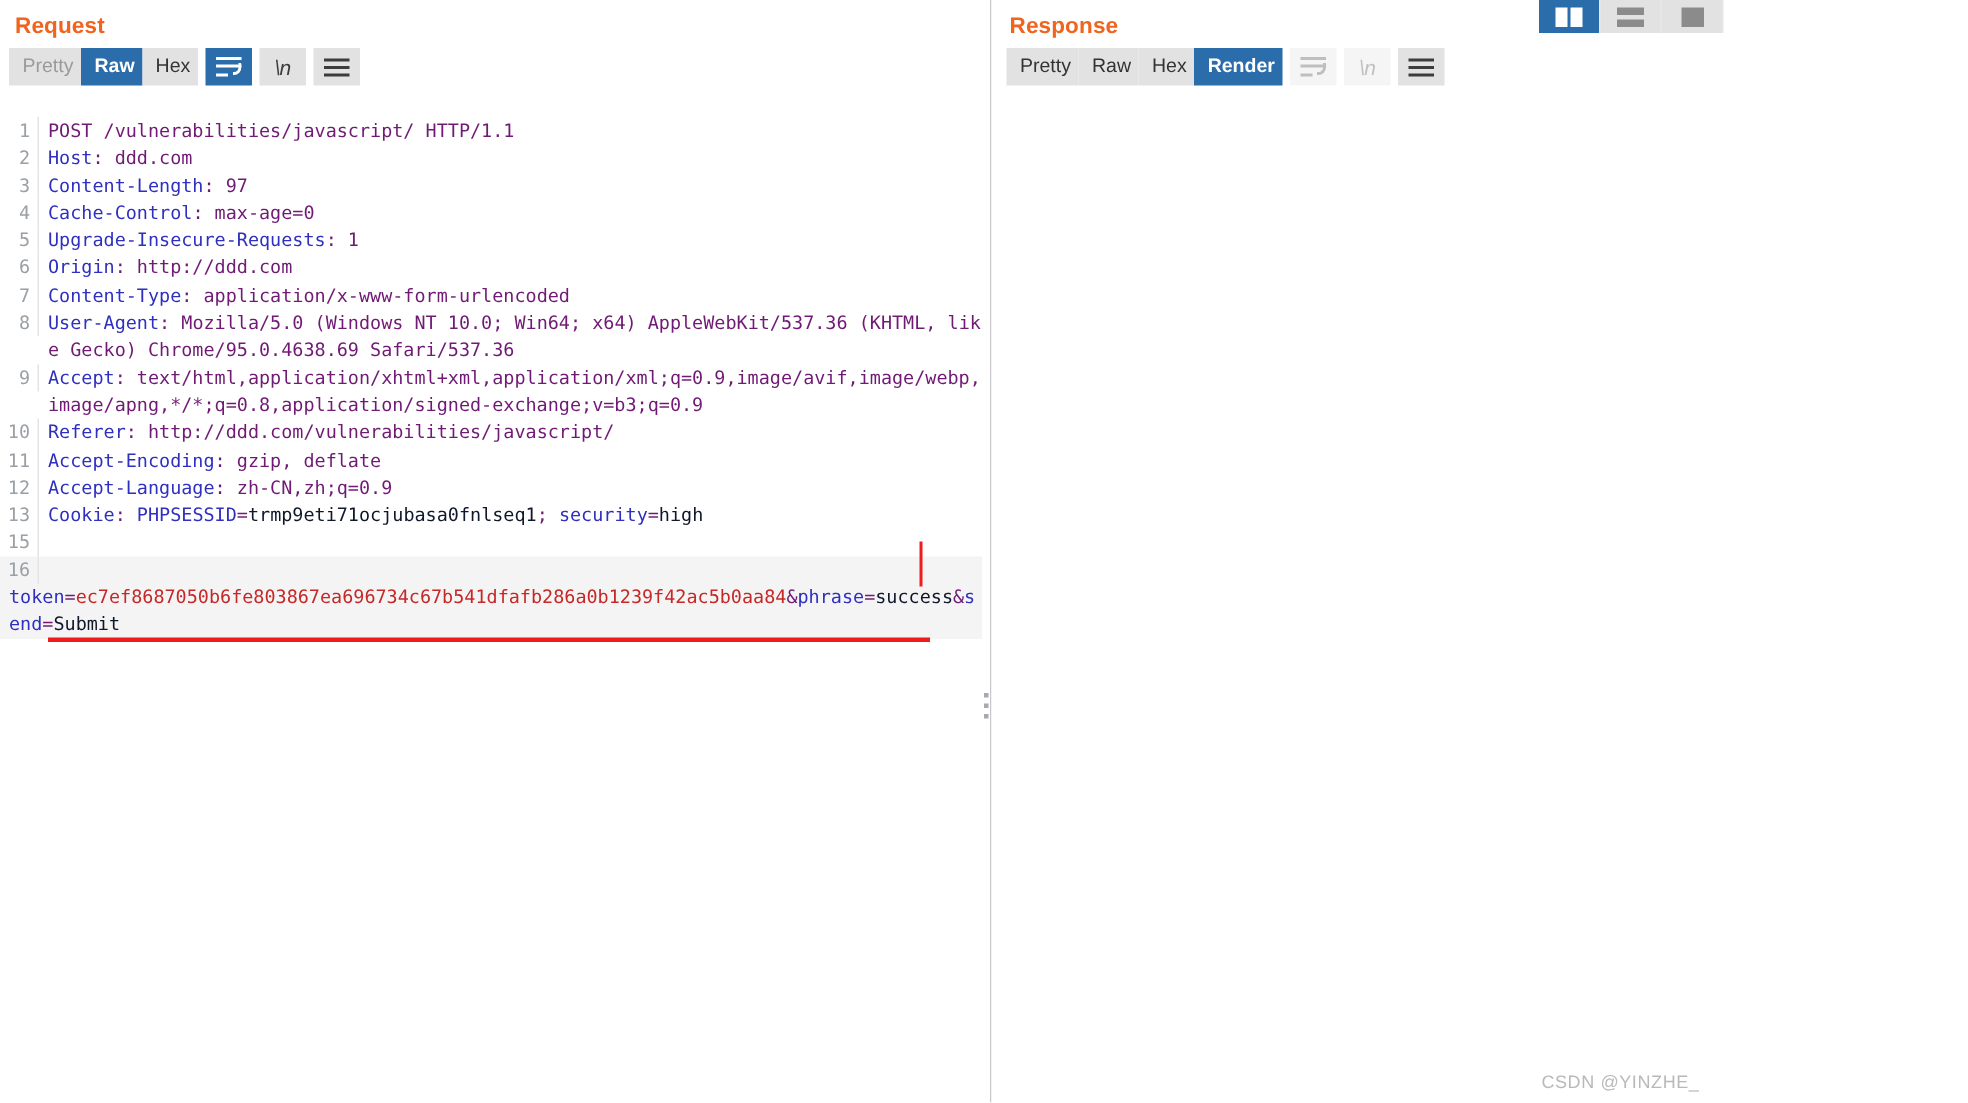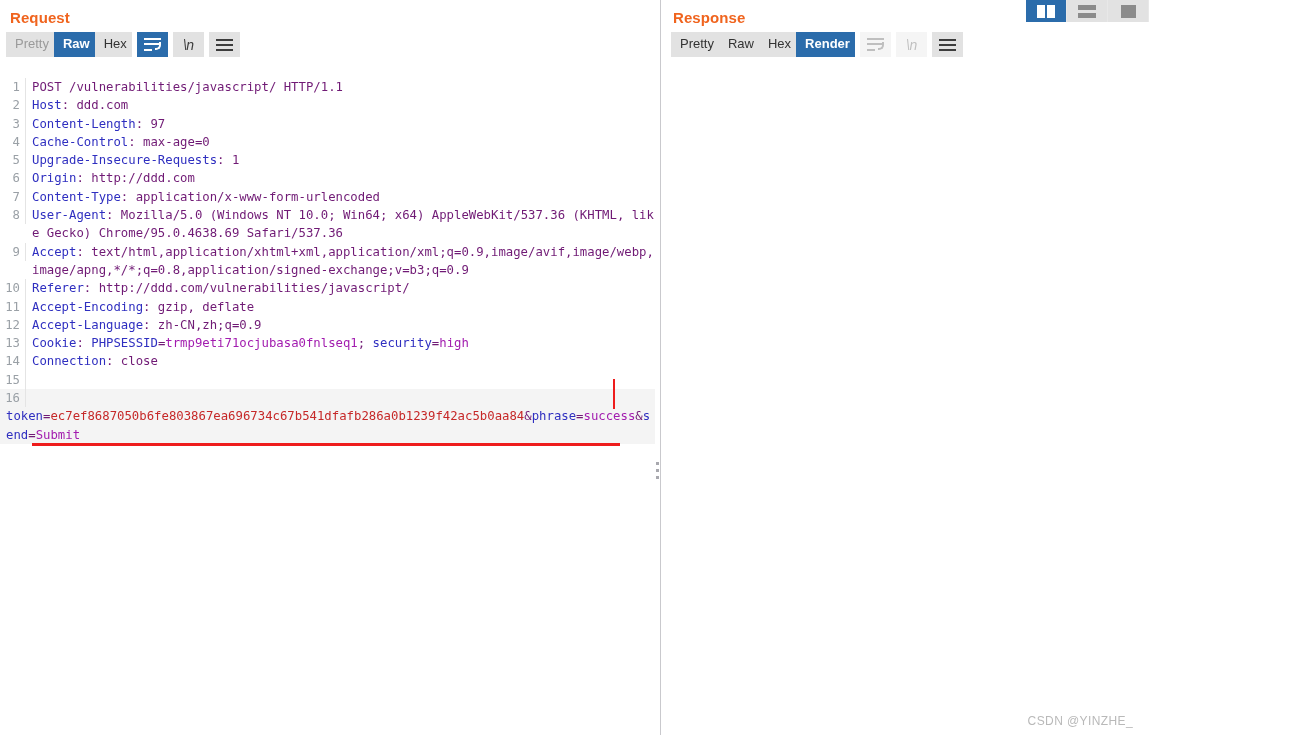--- a/index.html
+++ b/index.html
@@ -150,21 +150,21 @@
     border-right: 1px solid #e4e4e4;
   }
   .codetext {
     padding-left: 6px;
     flex: 1;
     color: #202124;
     word-break: break-all;
   }
   .k-hdr  { color: #2f2fc0; text-align: right; }
   .k-val  { color: #701a75; }
-  .k-red  { color: #a21caf; }
+  .k-red  { color: #0f172a; }
   .k-blue { color: #2f2fc0; }
 
   .token-line {
     background: #f4f4f4;
     position: relative;
     flex-direction: column;
   }
   .token-hex { color: #c62828; }
   .underline-red {
     position: absolute;
@@ -275,21 +275,20 @@
         <div class="code-line"><span class="gutter">4</span><span class="codetext"><span class="k-hdr">Cache-Control</span><span class="k-val">: max-age=0</span></span></div>
         <div class="code-line"><span class="gutter">5</span><span class="codetext"><span class="k-hdr">Upgrade-Insecure-Requests</span><span class="k-val">: 1</span></span></div>
         <div class="code-line"><span class="gutter">6</span><span class="codetext"><span class="k-hdr">Origin</span><span class="k-val">: http://ddd.com</span></span></div>
         <div class="code-line"><span class="gutter">7</span><span class="codetext"><span class="k-hdr">Content-Type</span><span class="k-val">: application/x-www-form-urlencoded</span></span></div>
         <div class="code-line"><span class="gutter">8</span><span class="codetext"><span class="k-hdr">User-Agent</span><span class="k-val">: Mozilla/5.0 (Windows NT 10.0; Win64; x64) AppleWebKit/537.36 (KHTML, like Gecko) Chrome/95.0.4638.69 Safari/537.36</span></span></div>
         <div class="code-line"><span class="gutter">9</span><span class="codetext"><span class="k-hdr">Accept</span><span class="k-val">: text/html,application/xhtml+xml,application/xml;q=0.9,image/avif,image/webp,image/apng,*/*;q=0.8,application/signed-exchange;v=b3;q=0.9</span></span></div>
         <div class="code-line"><span class="gutter">10</span><span class="codetext"><span class="k-hdr">Referer</span><span class="k-val">: http://ddd.com/vulnerabilities/javascript/</span></span></div>
         <div class="code-line"><span class="gutter">11</span><span class="codetext"><span class="k-hdr">Accept-Encoding</span><span class="k-val">: gzip, deflate</span></span></div>
         <div class="code-line"><span class="gutter">12</span><span class="codetext"><span class="k-hdr">Accept-Language</span><span class="k-val">: zh-CN,zh;q=0.9</span></span></div>
         <div class="code-line"><span class="gutter">13</span><span class="codetext"><span class="k-hdr">Cookie</span><span class="k-val">: </span><span class="k-blue">PHPSESSID</span><span class="k-val">=</span><span class="k-red">trmp9eti71ocjubasa0fnlseq1</span><span class="k-val">; </span><span class="k-blue">security</span><span class="k-val">=</span><span class="k-red">high</span></span></div>
-        <div class="code-line"><span class="gutter">14</span><span class="codetext"><span class="k-hdr">Connection</span><span class="k-val">: close</span></span></div>
         <div class="code-line"><span class="gutter">15</span><span class="codetext"><span class="k-val"></span></span></div>
         <div class="code-line token-line"><span class="gutter">16</span><span class="codetext"><span class="k-blue">token</span><span class="k-val">=</span><span class="token-hex">ec7ef8687050b6fe803867ea696734c67b541dfafb286a0b1239f42ac5b0aa84</span><span class="k-val">&amp;</span><span class="k-blue">phrase</span><span class="k-val">=</span><span class="k-red">success</span><span class="k-val">&amp;</span><span class="k-blue">send</span><span class="k-val">=</span><span class="k-red">Submit</span></span><span class="underline-red"></span><span class="caret-red"></span></div>
       </div>
   </div>
 
   <div class="splitter">
     <div class="splitter-line"></div>
     <div class="splitter-grip">
         <i></i>
         <i></i>

